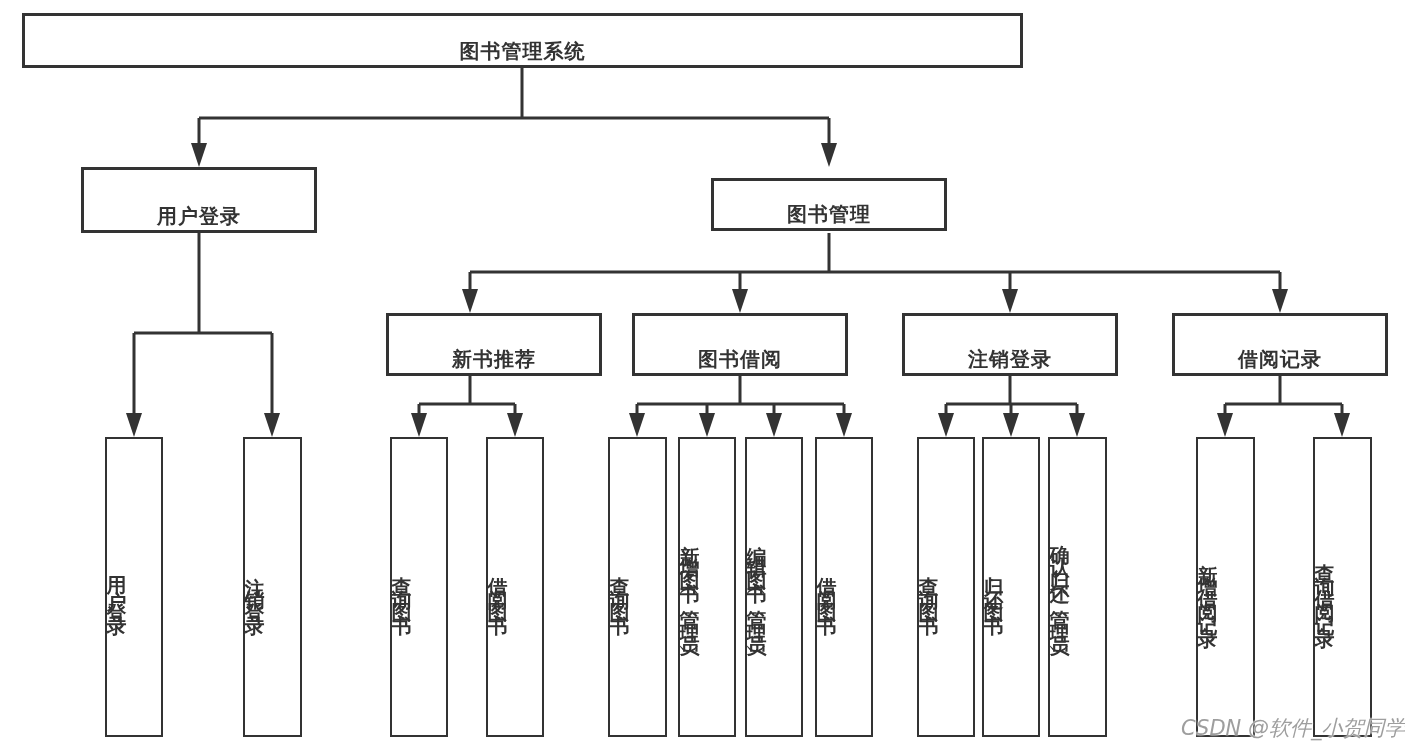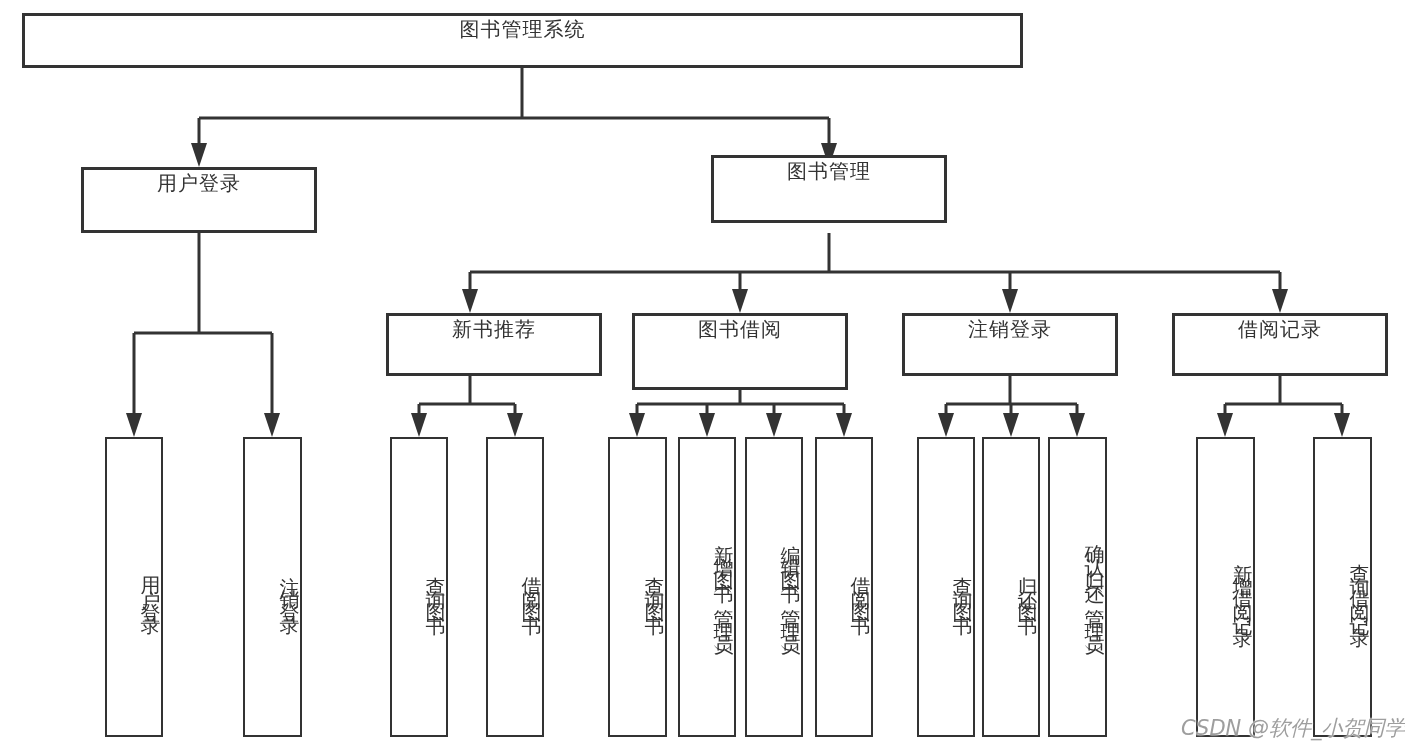--- a/index.html
+++ b/index.html
@@ -4,22 +4,22 @@
 <style>
   html,body{margin:0;padding:0;background:#ffffff;}
   .canvas{
     position:relative;width:1405px;height:747px;background:#ffffff;
     font-family:"DejaVu Sans","Liberation Sans",sans-serif;color:#333;
     overflow:hidden;
   }
   .connectors{position:absolute;left:0;top:0;z-index:0;}
   .node{
     position:absolute;box-sizing:border-box;background:#fff;
-    border:3px solid #333;display:flex;align-items:flex-start;justify-content:center;
-    font-size:20px;letter-spacing:1px;z-index:1;white-space:nowrap;
+    border:3px solid #333;display:flex;align-items:flex-end;justify-content:center;
+    font-size:20px;letter-spacing:1px;z-index:1;white-space:nowrap;font-weight:bold;
   }
   .node.v{
     writing-mode:vertical-rl;border-width:2.5px;
     font-size:20px;letter-spacing:13px;line-height:1;
   }
   .watermark{
     position:absolute;z-index:3;font-size:21px;letter-spacing:0;
     text-shadow:0 0 2px #fff,0 0 2px #fff;white-space:nowrap;
   }
 </style>
@@ -59,28 +59,28 @@
     </g>
   </svg>
 
   <div class="node" style="left:22px;top:13px;width:1001px;height:55px;">
     <span>图书管理系统</span>
   </div>
 
   <div class="node" style="left:81px;top:167px;width:236px;height:66px;">
     <span>用户登录</span>
   </div>
-  <div class="node" style="left:711px;top:155px;width:236px;height:68px;">
+  <div class="node" style="left:711px;top:178px;width:236px;height:53px;">
     <span>图书管理</span>
   </div>
 
   <div class="node" style="left:362px;top:313px;width:216px;height:63px;margin-left:24px;">
     <span>新书推荐</span>
   </div>
-  <div class="node" style="left:632px;top:313px;width:216px;height:77px;">
+  <div class="node" style="left:632px;top:313px;width:216px;height:63px;">
     <span>图书借阅</span>
   </div>
   <div class="node" style="left:902px;top:313px;width:216px;height:63px;">
     <span>注销登录</span>
   </div>
   <div class="node" style="left:1172px;top:313px;width:216px;height:63px;">
     <span>借阅记录</span>
   </div>
 
   <div class="node v" style="left:105px;top:437px;width:58px;height:300px;">

